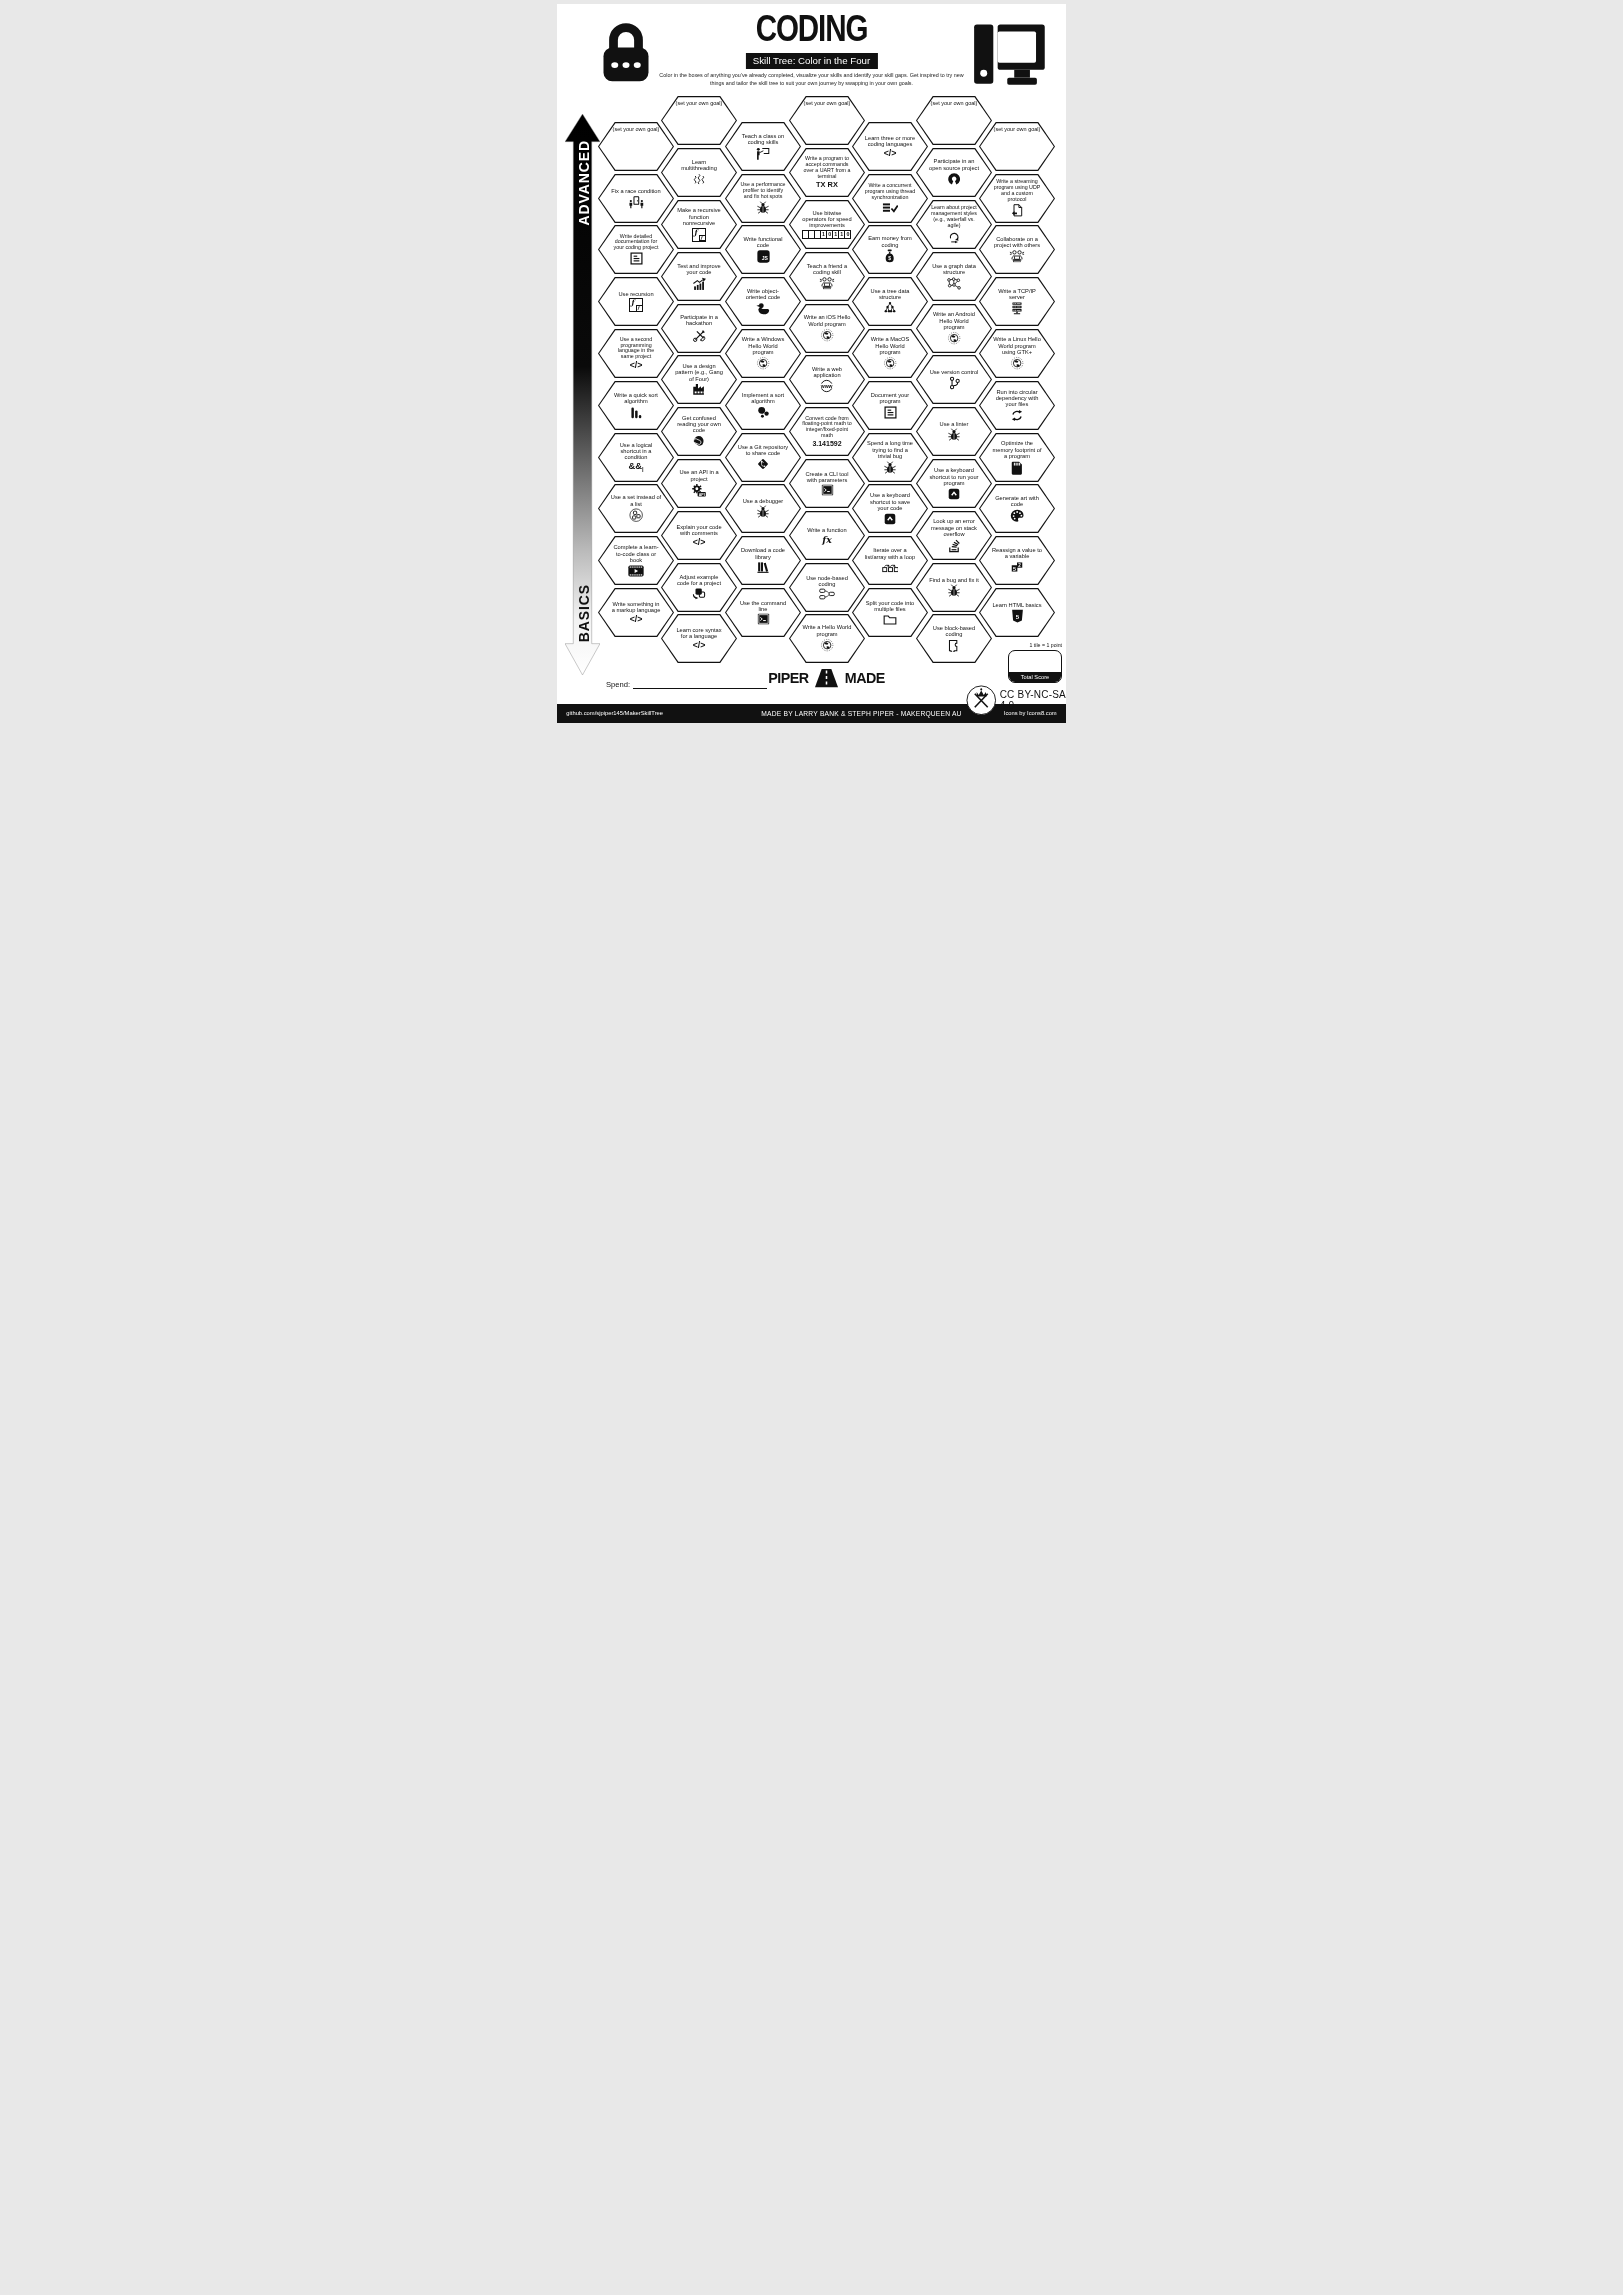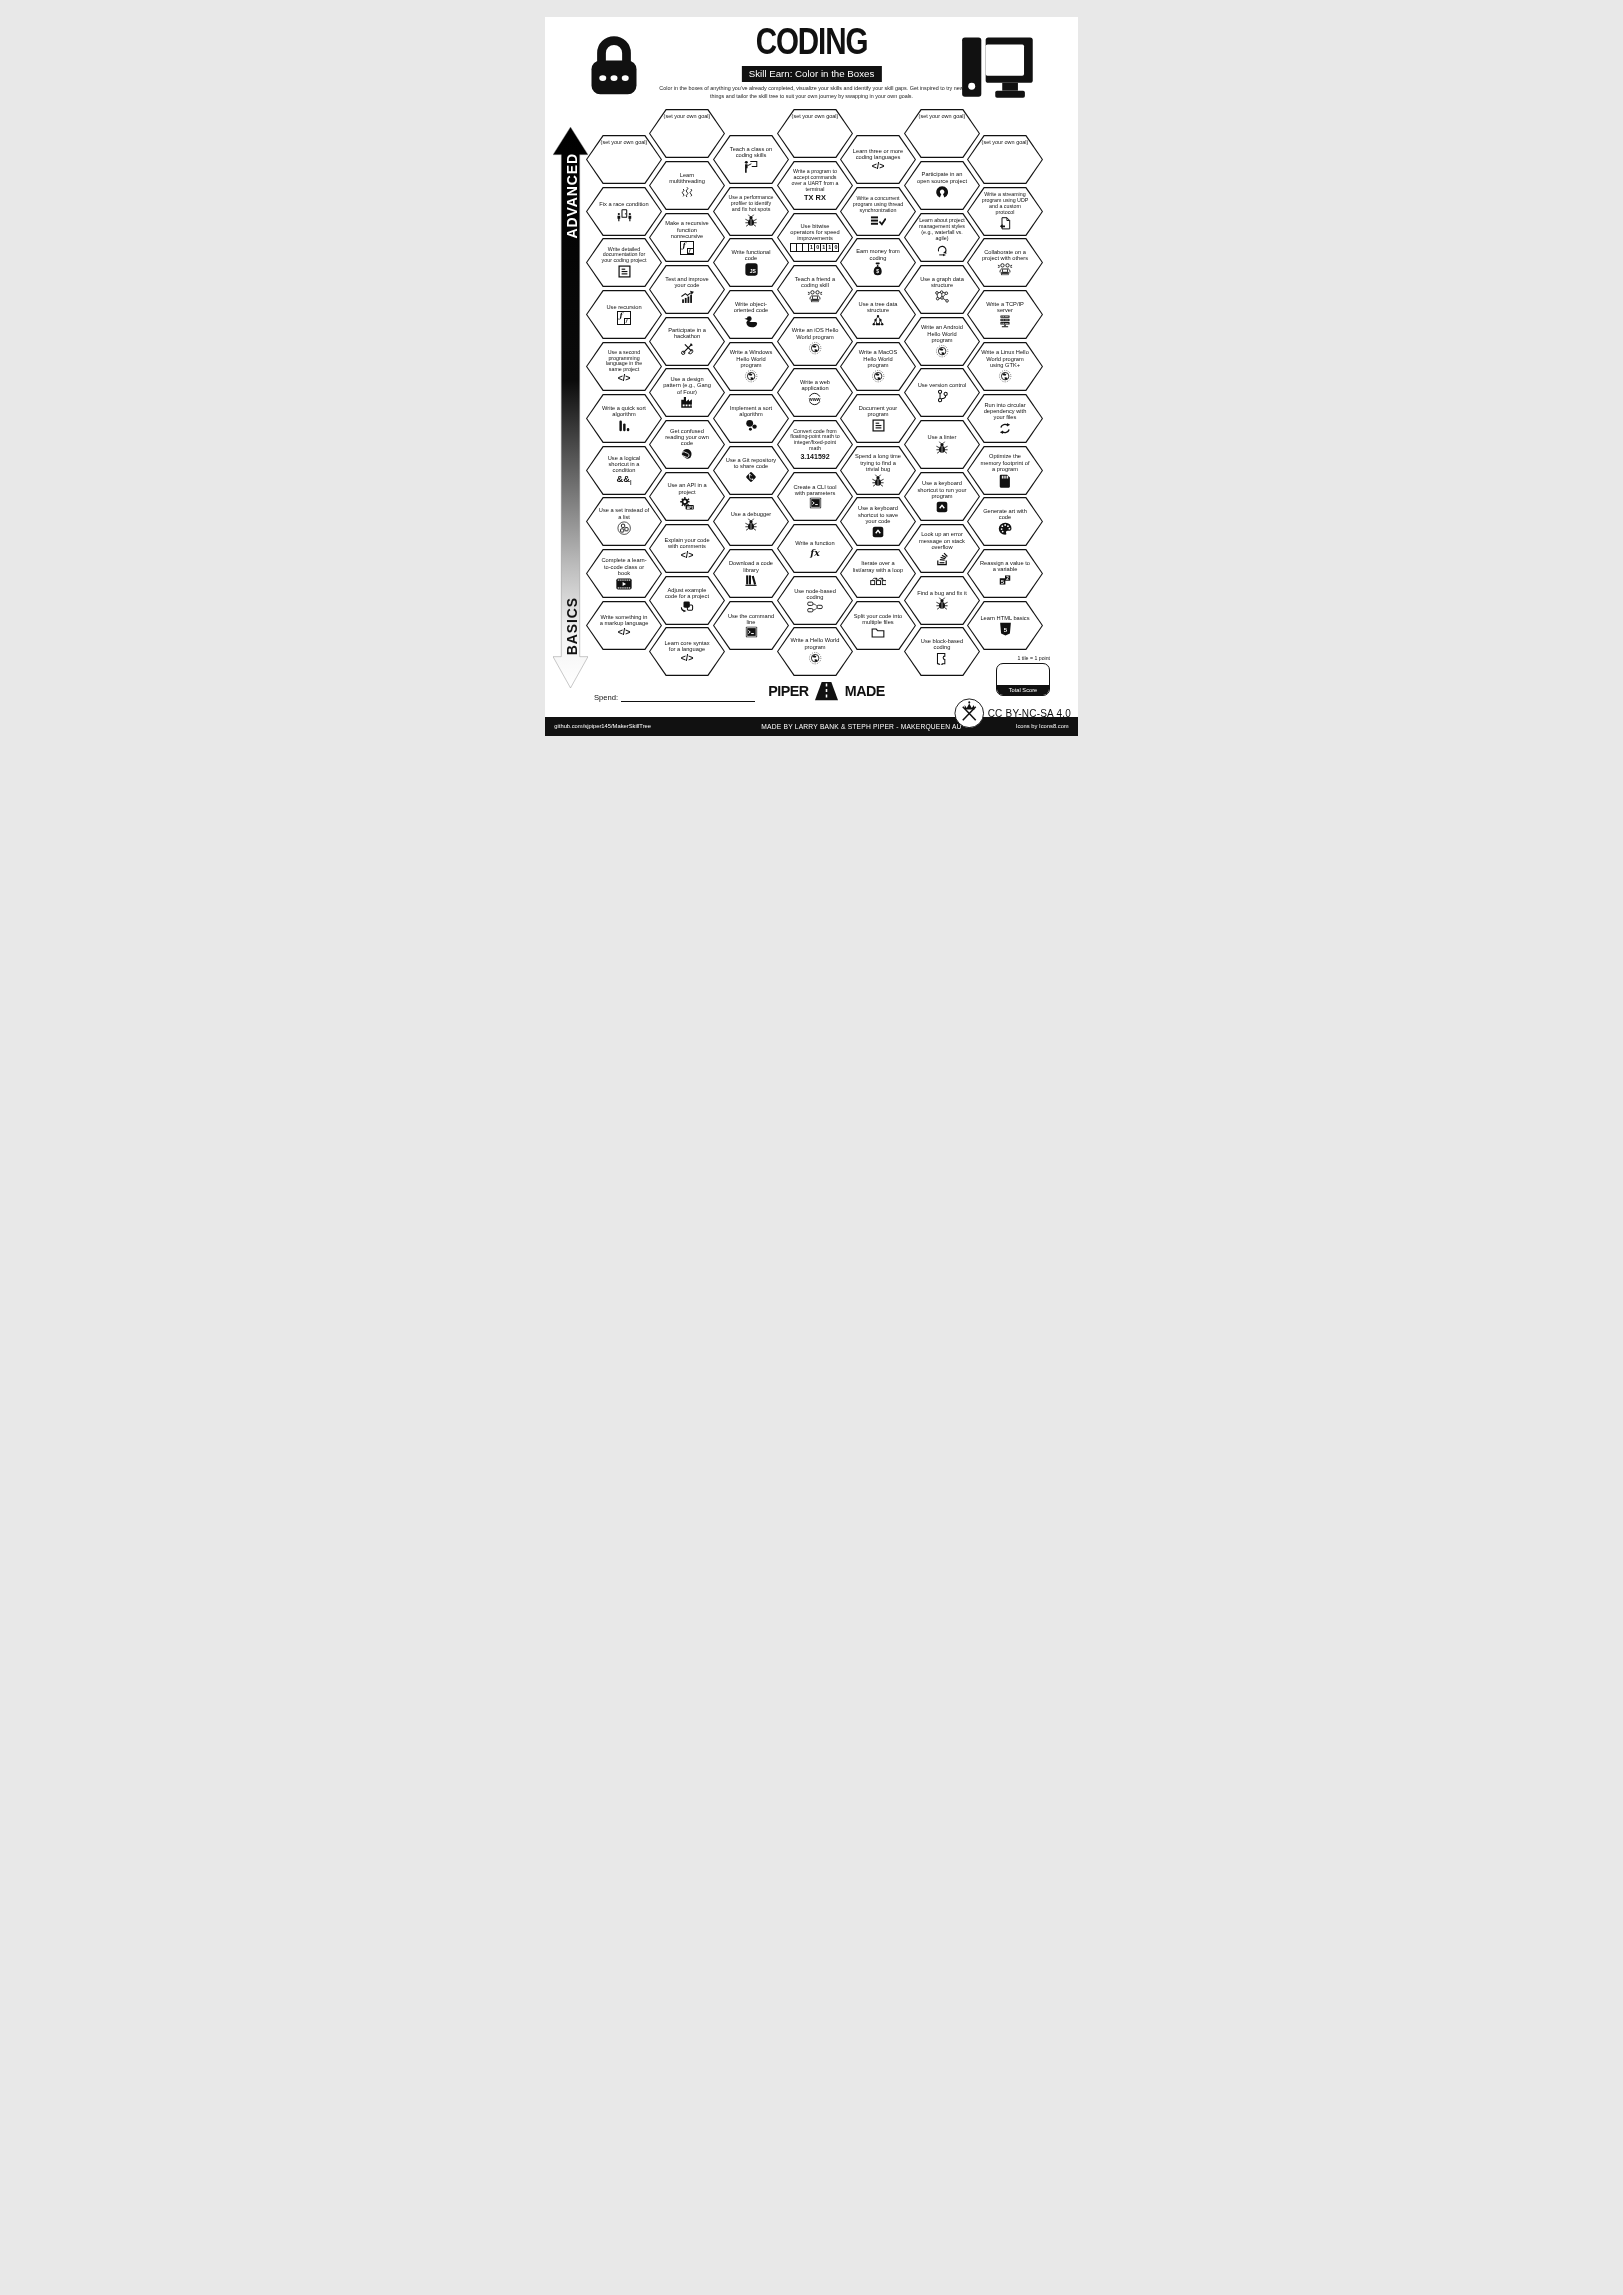--- a/index.html
+++ b/index.html
@@ -1,17 +1,17 @@
 <!DOCTYPE html>
 <html style="font-size:7.4px"><head>
 <meta charset="utf-8">
 <style>
   html,body{margin:0;padding:0;background:#e8e8e8;}
-  .page{position:relative;width:509px;height:719px;background:#fff;margin:17px auto;
-        font-family:"Liberation Sans",sans-serif;color:#111;overflow:hidden;padding-left:24px;}
+  .page{position:relative;width:509px;height:719px;background:#fff;margin:4px auto;
+        font-family:"Liberation Sans",sans-serif;color:#111;overflow:hidden;}
   .svgic{display:block;fill:#111;}
   svg text{font-family:"Liberation Sans",sans-serif;}
 
   
   .hdr-lock{position:absolute;left:44px;top:14px;}
   .hdr-comp{position:absolute;left:413px;top:16.7px;}
   .title{position:absolute;left:0;right:0;top:3.7px;text-align:center;font-size:37px;font-weight:800;
          letter-spacing:-1.4px;transform:scaleX(.8);transform-origin:50% 0;white-space:nowrap;}
   .subtitle-box{position:absolute;left:50%;top:49px;transform:translateX(-50%);background:#111;color:#fff;
          font-size:9.7px;padding:1.9px 7.4px 2.8px;white-space:nowrap;}
@@ -83,21 +83,21 @@
         <path d="M10 25 v-9 a10 10 0 0 1 20 0 v9" fill="none" stroke="#111" stroke-width="7"></path>
         <rect x="2" y="22" width="36" height="27" rx="7"></rect>
         <g fill="#fff">
           <ellipse cx="11" cy="36" rx="2.8" ry="2.3"></ellipse>
           <ellipse cx="20" cy="36" rx="2.8" ry="2.3"></ellipse>
           <ellipse cx="29" cy="36" rx="2.8" ry="2.3"></ellipse>
         </g>
       </svg>
     </span>
   <div class="title">CODING</div>
-  <div class="subtitle-box">Skill Earn: Color in the Boxes</div>
+  <div class="subtitle-box">Skill Tree: Color in the Four</div>
   <div class="desc">Color in the boxes of anything you've already completed, visualize your skills and identify your skill gaps.  Get inspired to try new things and tailor the skill tree to suit your own journey by swapping in your own goals.</div>
   <span class="hdr-comp">
       <svg class="svgic" width="78" height="68" viewBox="0 0 44 39">
         <rect x="2" y="2" width="11" height="34" rx="1.6"></rect>
         <circle cx="7.5" cy="30" r="2" fill="#fff"></circle>
         <rect x="15.5" y="2" width="27" height="26" rx="1.5"></rect>
         <rect x="15.5" y="6" width="22" height="18" rx="1" fill="#fff"></rect>
         <rect x="25" y="28" width="9" height="4.5"></rect>
         <rect x="21" y="32.5" width="17" height="4" rx="1"></rect>
       </svg>

